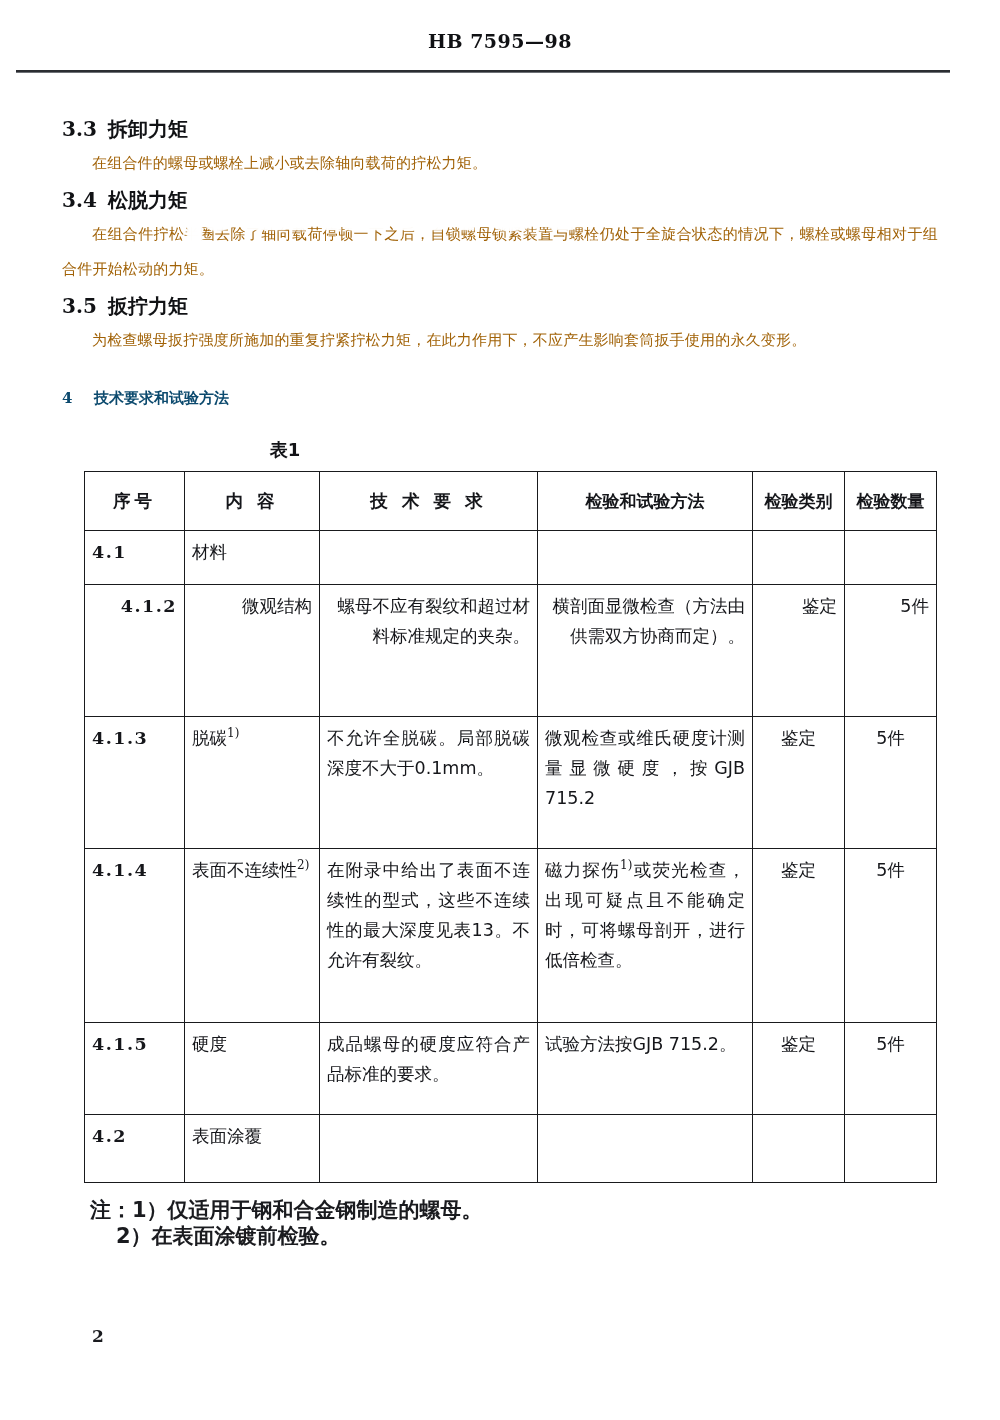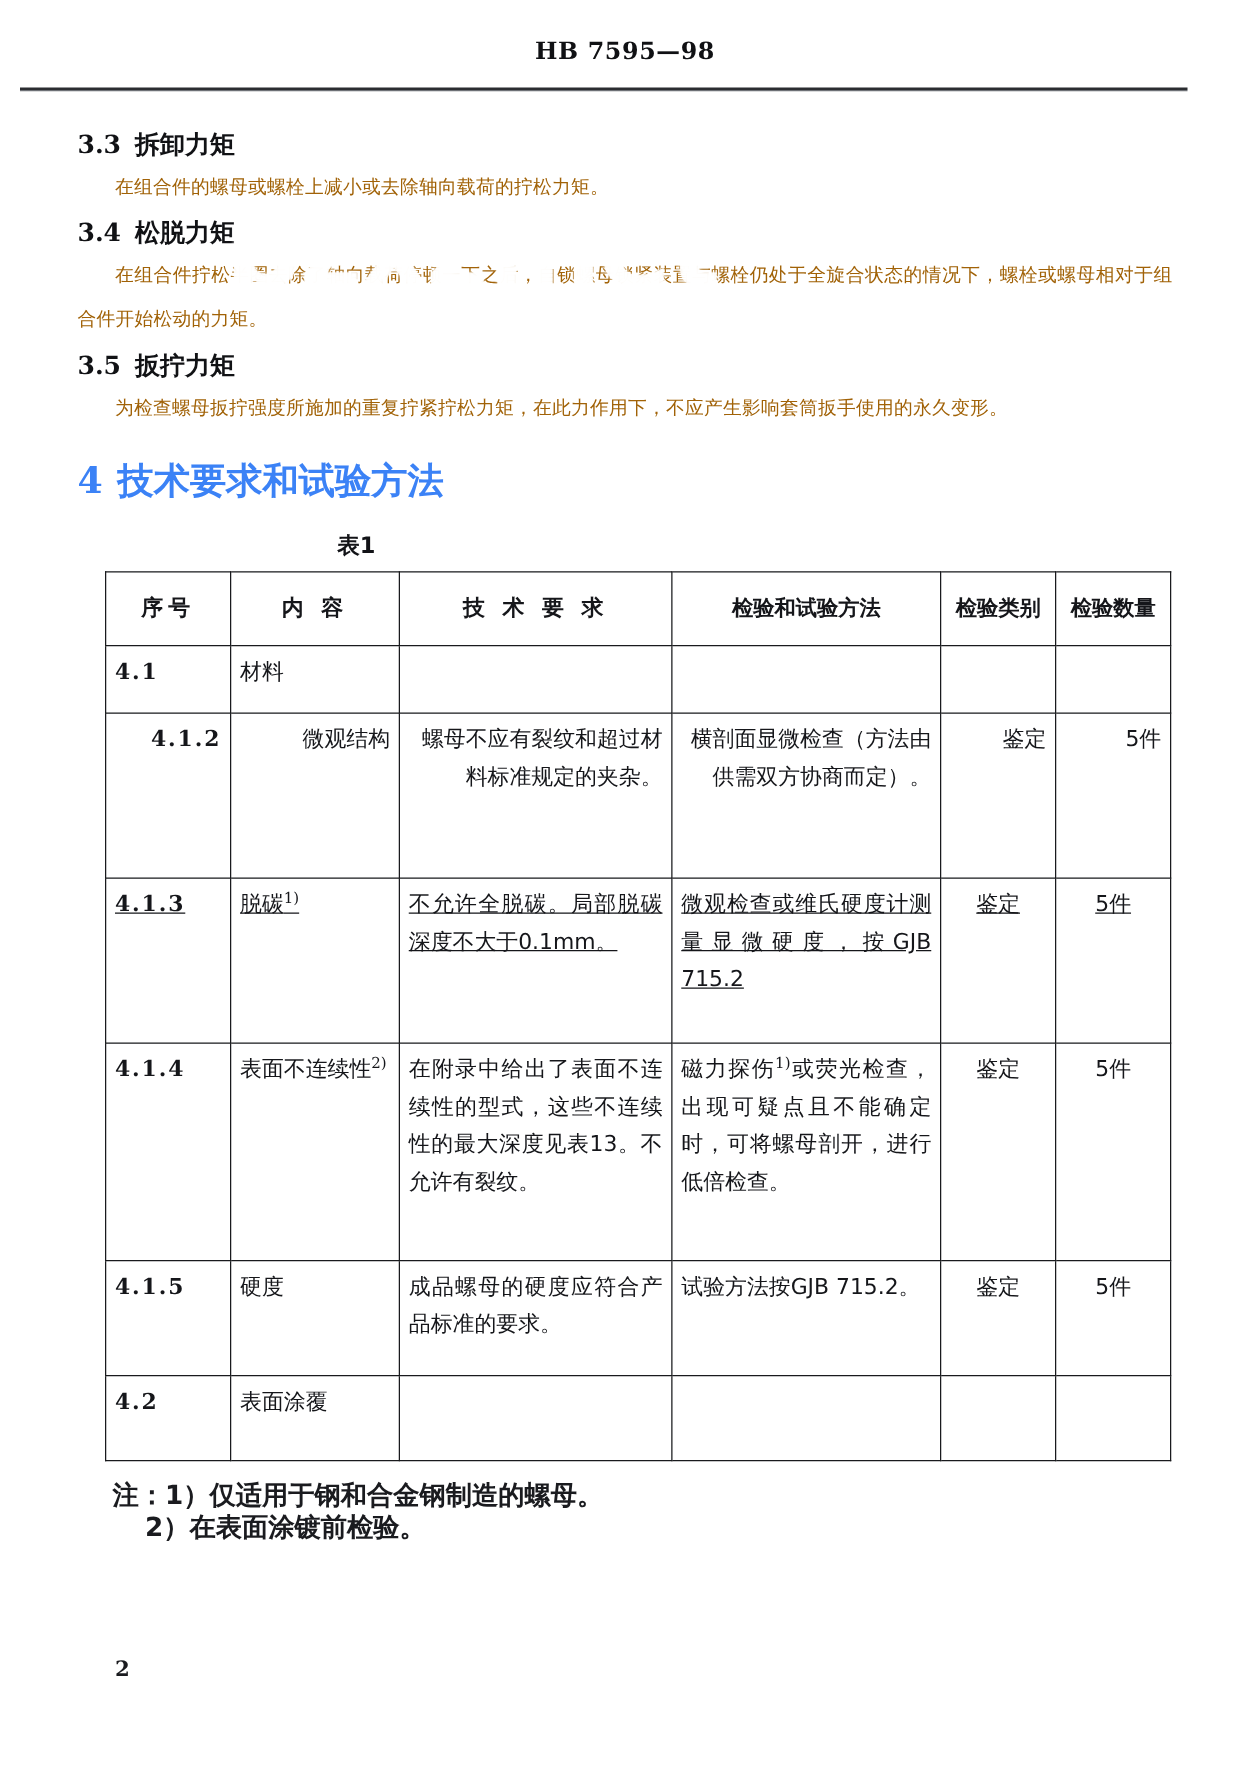--- a/index.html
+++ b/index.html
@@ -45,21 +45,21 @@
     width: 934px;
     height: 0;
     border-top: 2.4px solid #2b2d31;
     border-bottom: 1px solid #6e7176;
   }
 
   
   .content {
     position: absolute;
     left: 62px;
-    top: 98px;
+    top: 112px;
     width: 876px;
   }
 
   .clause {
     margin-bottom: 2px;
   }
   .clause-head {
     font-size: 20px;
     font-weight: bold;
     line-height: 34px;
@@ -77,24 +77,24 @@
     line-height: 35px;
     text-align: justify;
     text-justify: inter-ideograph;
     text-indent: 2em;
     color: #a16207;
     letter-spacing: 0.2px;
   }
 
   .section-head {
     margin-top: 22px;
-    font-size: 29px;
+    font-size: 15px;
     font-weight: bold;
     line-height: 36px;
-    color: #3b82f6;
+    color: #0c4a6e;
   }
   .section-head .sec-num {
     display: inline-block;
     min-width: 32px;
     font-family: "DejaVu Serif", "Liberation Serif", serif;
   }
 
   
   .table-caption {
     margin-top: 22px;
@@ -165,21 +165,21 @@
     font-size: 12px;
     vertical-align: super;
     line-height: 0;
     font-family: "DejaVu Serif", "Liberation Serif", serif;
   }
 
   
   tr.r-41  td { height: 40px; }
   tr.r-411 td { height: 118px; }
   tr.r-412 td { height: 118px; text-align: right; }
-  tr.r-413 td { height: 118px; text-decoration: underline; }
+  tr.r-413 td { height: 118px; }
   tr.r-414 td { height: 160px; }
   tr.r-415 td { height: 78px; }
   tr.r-42  td { height: 54px; }
 
   
   .notes {
     margin-top: 14px;
     margin-left: 28px;
     font-size: 21px;
     line-height: 26px;

